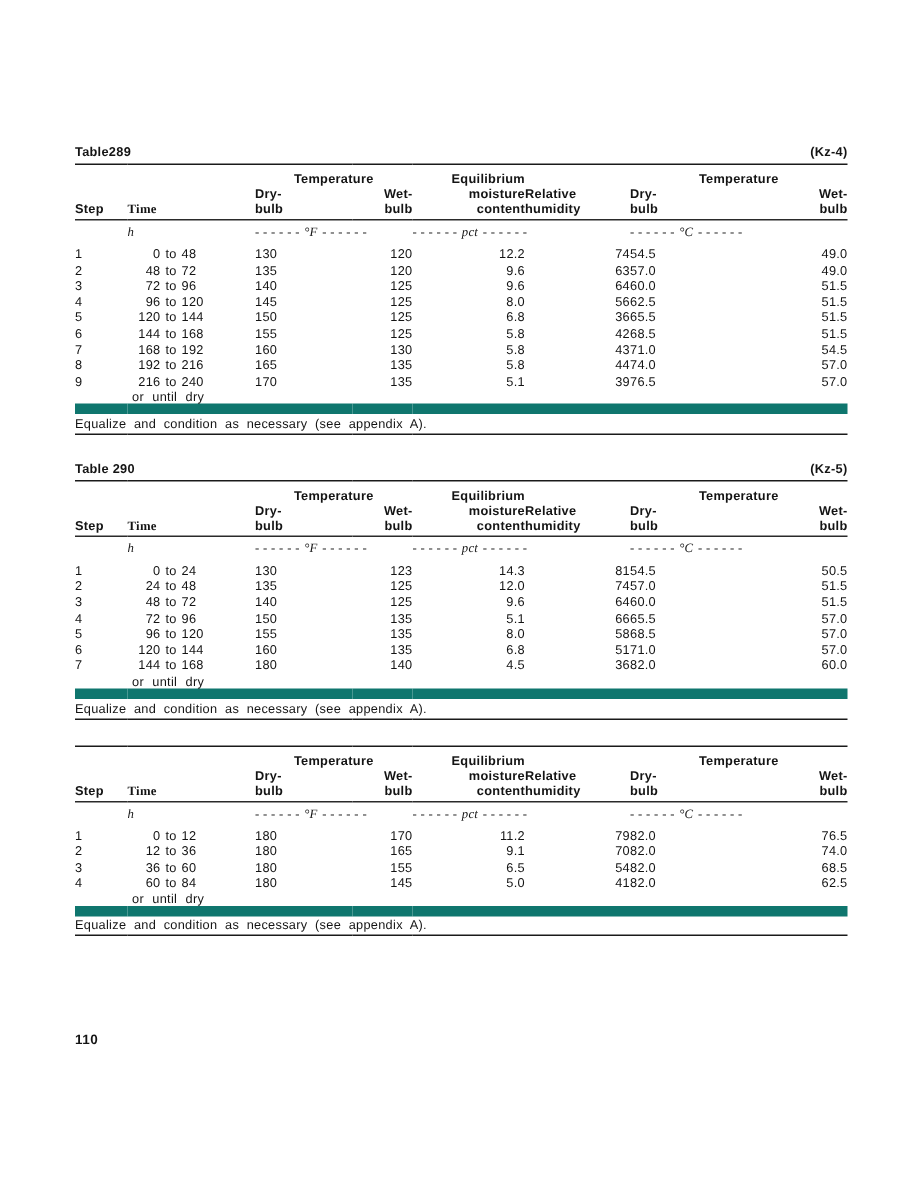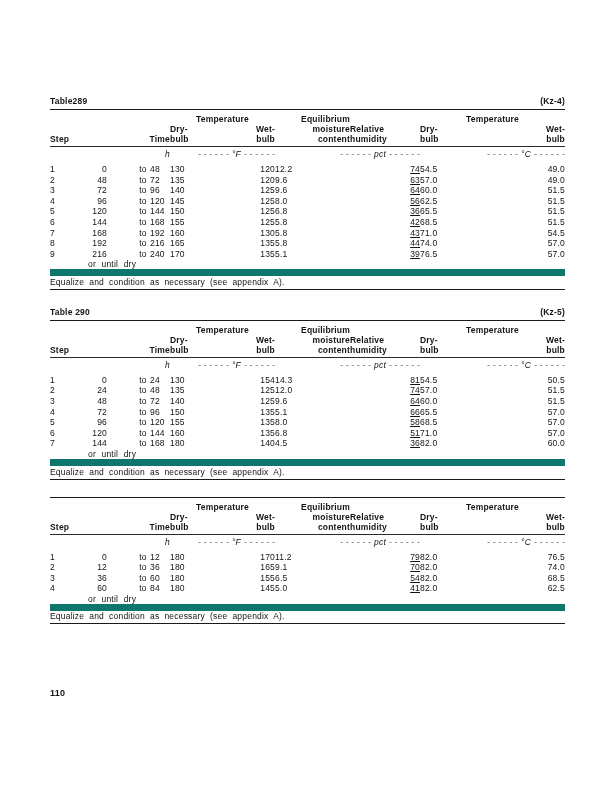--- a/index.html
+++ b/index.html
@@ -34,37 +34,37 @@
 
   .grid td {
     padding:0; line-height:10.6px; letter-spacing:0.2px;
     vertical-align:bottom; white-space:nowrap; overflow:visible;
   }
   tr.hA td, tr.hB td, tr.hC td { font-weight:bold; line-height:10px; }
   tr.hA td { padding-top:4px; }
   tr.hC td { padding-bottom:2px; border-bottom:1px solid #2a2a2a; }
   tr.units td { padding-top:3px; padding-bottom:5px; font-style:italic; line-height:9px; }
 
-  .ctr { text-align:right; }
+  .ctr { text-align:left;font-family:Liberation Serif, serif; }
   .gF  { text-align:center; }
   .gC  { text-align:center; padding-left:30px; }
   .c-dryf  { padding-left:13px; }
   .c-wetf  { text-align:right; padding-right:2px; }
   .c-emc-h { text-align:right; padding-right:2px; }
-  .c-emc-d { padding-right:5px; }
+  .c-emc-d { text-align:right; padding-right:5px; }
   .c-rh-h  { padding-left:24px; }
-  .c-rh-d  { text-align:right; padding-right:1px;text-decoration:underline; }
+  .c-rh-d  { text-align:right; padding-right:1px; }
   .c-dryc  { padding-left:53px; }
   .c-wetc  { text-align:right; padding-right:0; }
   .upct { padding-left:26px; }
   .uc   { padding-left:22px; }
   .unit-mid { margin:0 3px; }
 
   .t1 { display:inline-block; width:22px; text-align:right; }
-  .tw { display:inline-block; width:14px; text-align:center;padding-left:29px; }
+  .tw { display:inline-block; width:14px; text-align:center; }
 
   tr.until td { line-height:9px; padding-top:1px; padding-left:38px; word-spacing:3px; }
   tr.eq td {
     border-top:7px solid #0f766e; line-height:9px;
     padding-top:1.5px; padding-bottom:2px; word-spacing:2.5px;
   }
 
   .pageno {
     position:absolute; left:50px; top:688px;
     font-weight:bold; font-size:9px; letter-spacing:0.3px;
@@ -294,21 +294,21 @@
               <td colspan="2" class="ctr upct"><span>- - - - - -</span><span class="unit-mid">pct</span><span>- - - - - -</span></td>
               <td colspan="2" class="ctr uc"><span>- - - - - -</span><span class="unit-mid">°C</span><span>- - - - - -</span></td>
             </tr>
           </thead>
           <tbody>
 
               <tr class="dr">
                 <td>1</td>
                 <td><span class="t1">0</span><span class="tw">to</span><span>24</span></td>
                 <td class="c-dryf">130</td>
-                <td class="c-wetf">154</td>
+                <td class="c-wetf">123</td>
                 <td class="c-emc-d">14.3</td>
                 <td class="c-rh-d">81</td>
                 <td class="c-dryc">54.5</td>
                 <td class="c-wetc">50.5</td>
               </tr>
 
               <tr class="dr">
                 <td>2</td>
                 <td><span class="t1">24</span><span class="tw">to</span><span>48</span></td>
                 <td class="c-dryf">135</td>

